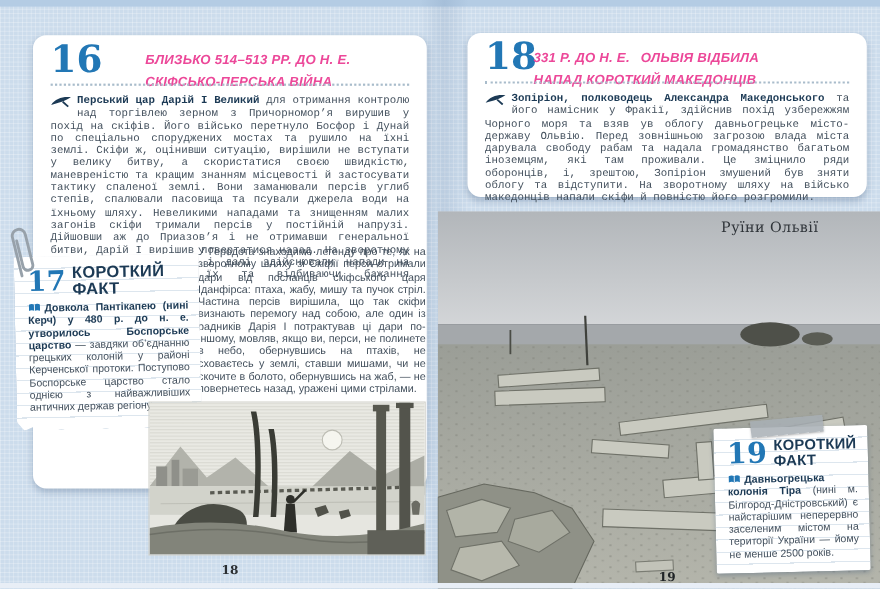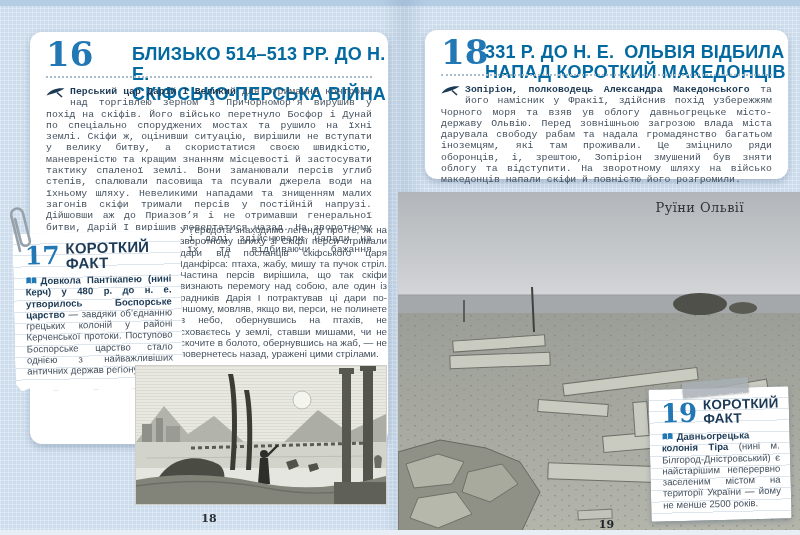--- a/index.html
+++ b/index.html
@@ -15,22 +15,22 @@
   .edge-top{position:absolute;top:0;left:0;width:800px;height:6px;background:#b4cce4;}
   .edge-bottom{position:absolute;bottom:0;left:0;width:800px;height:5px;background:#e8eef6;}
   .gutter{position:absolute;top:0;left:382px;width:44px;height:535px;
     background:linear-gradient(90deg,rgba(80,110,150,0),rgba(80,110,150,.14),rgba(80,110,150,0));}
   .card{position:absolute;background:#fff;border-radius:12px;
     box-shadow:0 3px 7px rgba(35,65,105,.28);}
   .card-left{left:30px;top:32px;width:358px;height:412px;}
   .card-right{left:425px;top:30px;width:363px;height:149px;}
   .bignum{position:absolute;left:16px;top:4px;
     font-family:"DejaVu Serif",serif;font-weight:bold;font-size:34px;line-height:36px;color:#2277b5;}
-  .titles{position:absolute;top:12px;font-weight:bold;font-size:18px;line-height:20px;
-    color:#0369a1;letter-spacing:.2px;}
+  .titles{position:absolute;top:12px;font-weight:bold;font-size:12px;line-height:20px;
+    color:#ec4899;letter-spacing:.2px;font-style:italic;}
   .card-left .titles{left:102px;}
   .card-right .titles{left:60px;}
   .title-gap{display:inline-block;width:10px;}
   .dotted{position:absolute;left:16px;right:16px;top:44px;border-top:2px dotted #a9bccb;}
   .para{position:absolute;left:16px;top:54px;font-size:9.8px;line-height:11.3px;
     color:#44515e;text-align:justify;font-family:Liberation Mono, monospace;}
   .card-left .para{width:326px;}
   .card-right .para{width:331px;}
   .lead{font-weight:bold;color:#1c3a55;}
   .quill{float:left;margin:1px 5px 0 0;}

